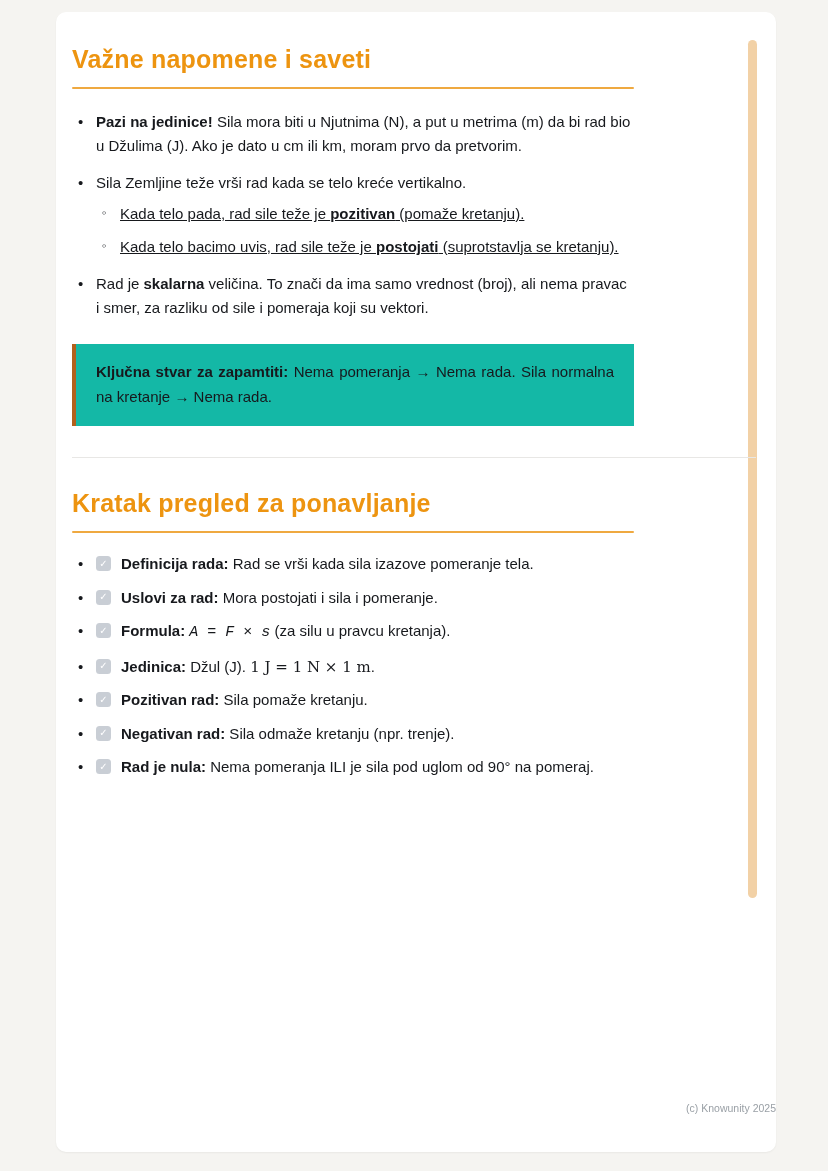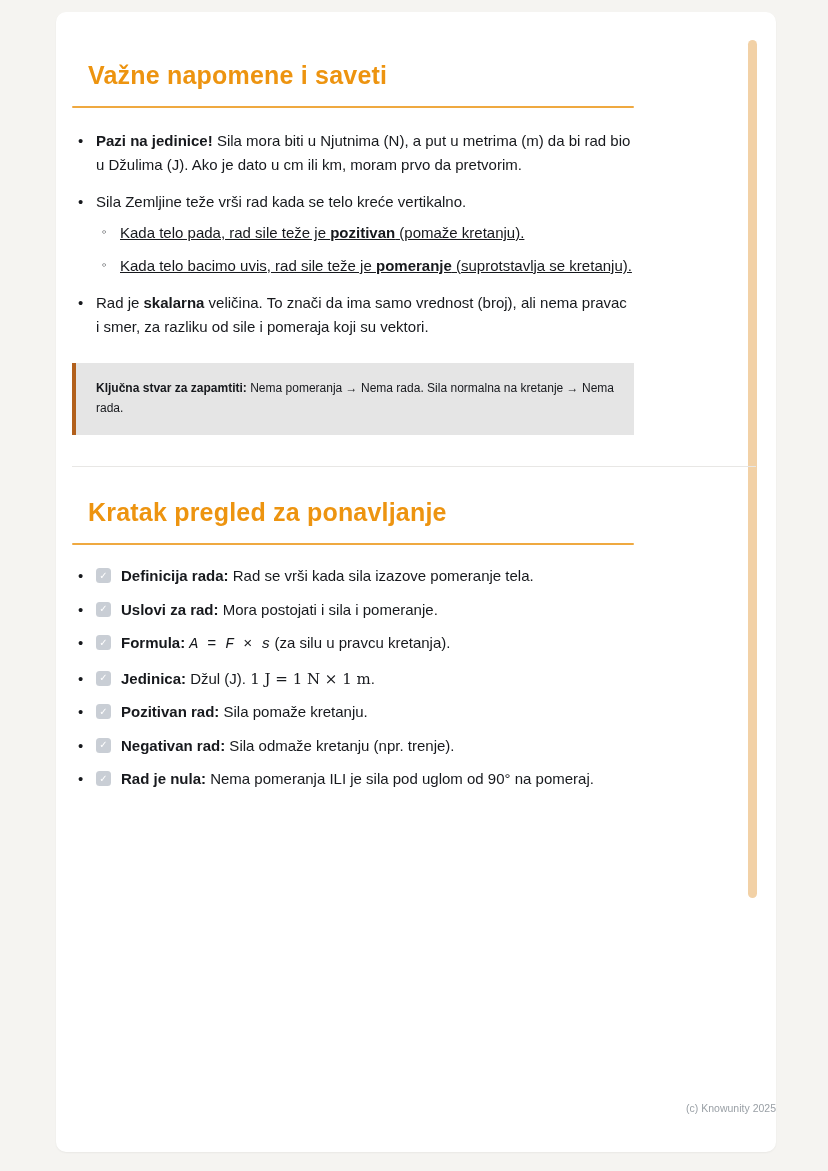--- a/index.html
+++ b/index.html
@@ -27,21 +27,21 @@
     border-radius: 5px;
     background: #f2d1a6;
   }
   .content {
     position: absolute;
     left: 16px; top: 32px;
     width: 684px;
   }
   .text-col { width: 562px; }
   h1 {
-    margin: 16px;
+    margin: 0;
     font-size: 25px;
     line-height: 1.2;
     font-weight: 700;
     color: #ed9410;
     letter-spacing: 0.2px;
   }
   .rule {
     height: 2px;
     background: #efa940;
     margin-top: 13px;
@@ -79,24 +79,24 @@
   }
   ul.sub > li::before {
     content: "\25E6";
     position: absolute;
     left: 6px; top: 1px;
     font-size: 13px;
     color: #33363b;
   }
   .callout {
     margin-top: 24px;
-    background: #e5e5e5;
+    background: #14b8a6;
     border-left: 4px solid #b2601c;
     padding: 16px 20px 17px;
-    font-size: 12px;
+    font-size: 15px;
     line-height: 1.65;
     text-align: justify;
   }
   .divider {
     height: 1px;
     background: #e8e7e5;
     margin: 31px 0 30px;
   }
   ul.checklist {
     list-style: none;
@@ -154,21 +154,21 @@
         <li>
           <span><span class="b">Pazi na jedinice!</span><span> Sila mora biti u Njutnima (N), a put u metrima (m) da bi rad bio u Džulima (J). Ako je dato u cm ili km, moram prvo da pretvorim.</span></span>
         </li>
         <li>
           <span><span>Sila Zemljine teže vrši rad kada se telo kreće vertikalno.</span></span>
           <ul class="sub">
             <li>
               <span><span>Kada telo pada, rad sile teže je </span><span class="b">pozitivan</span><span> (pomaže kretanju).</span></span>
             </li>
             <li>
-              <span><span>Kada telo bacimo uvis, rad sile teže je </span><span class="b">pomeranje</span><span> (suprotstavlja se kretanju).</span></span>
+              <span><span>Kada telo bacimo uvis, rad sile teže je </span><span class="b">postojati</span><span> (suprotstavlja se kretanju).</span></span>
             </li>
           </ul>
         </li>
         <li>
           <span><span>Rad je </span><span class="b">skalarna</span><span> veličina. To znači da ima samo vrednost (broj), ali nema pravac i smer, za razliku od sile i pomeraja koji su vektori.</span></span>
         </li>
       </ul>
 
       <div class="callout">
         <span><span class="b">Ključna stvar za zapamtiti:</span><span> Nema pomeranja → Nema rada. Sila normalna na kretanje → Nema rada.</span></span>

